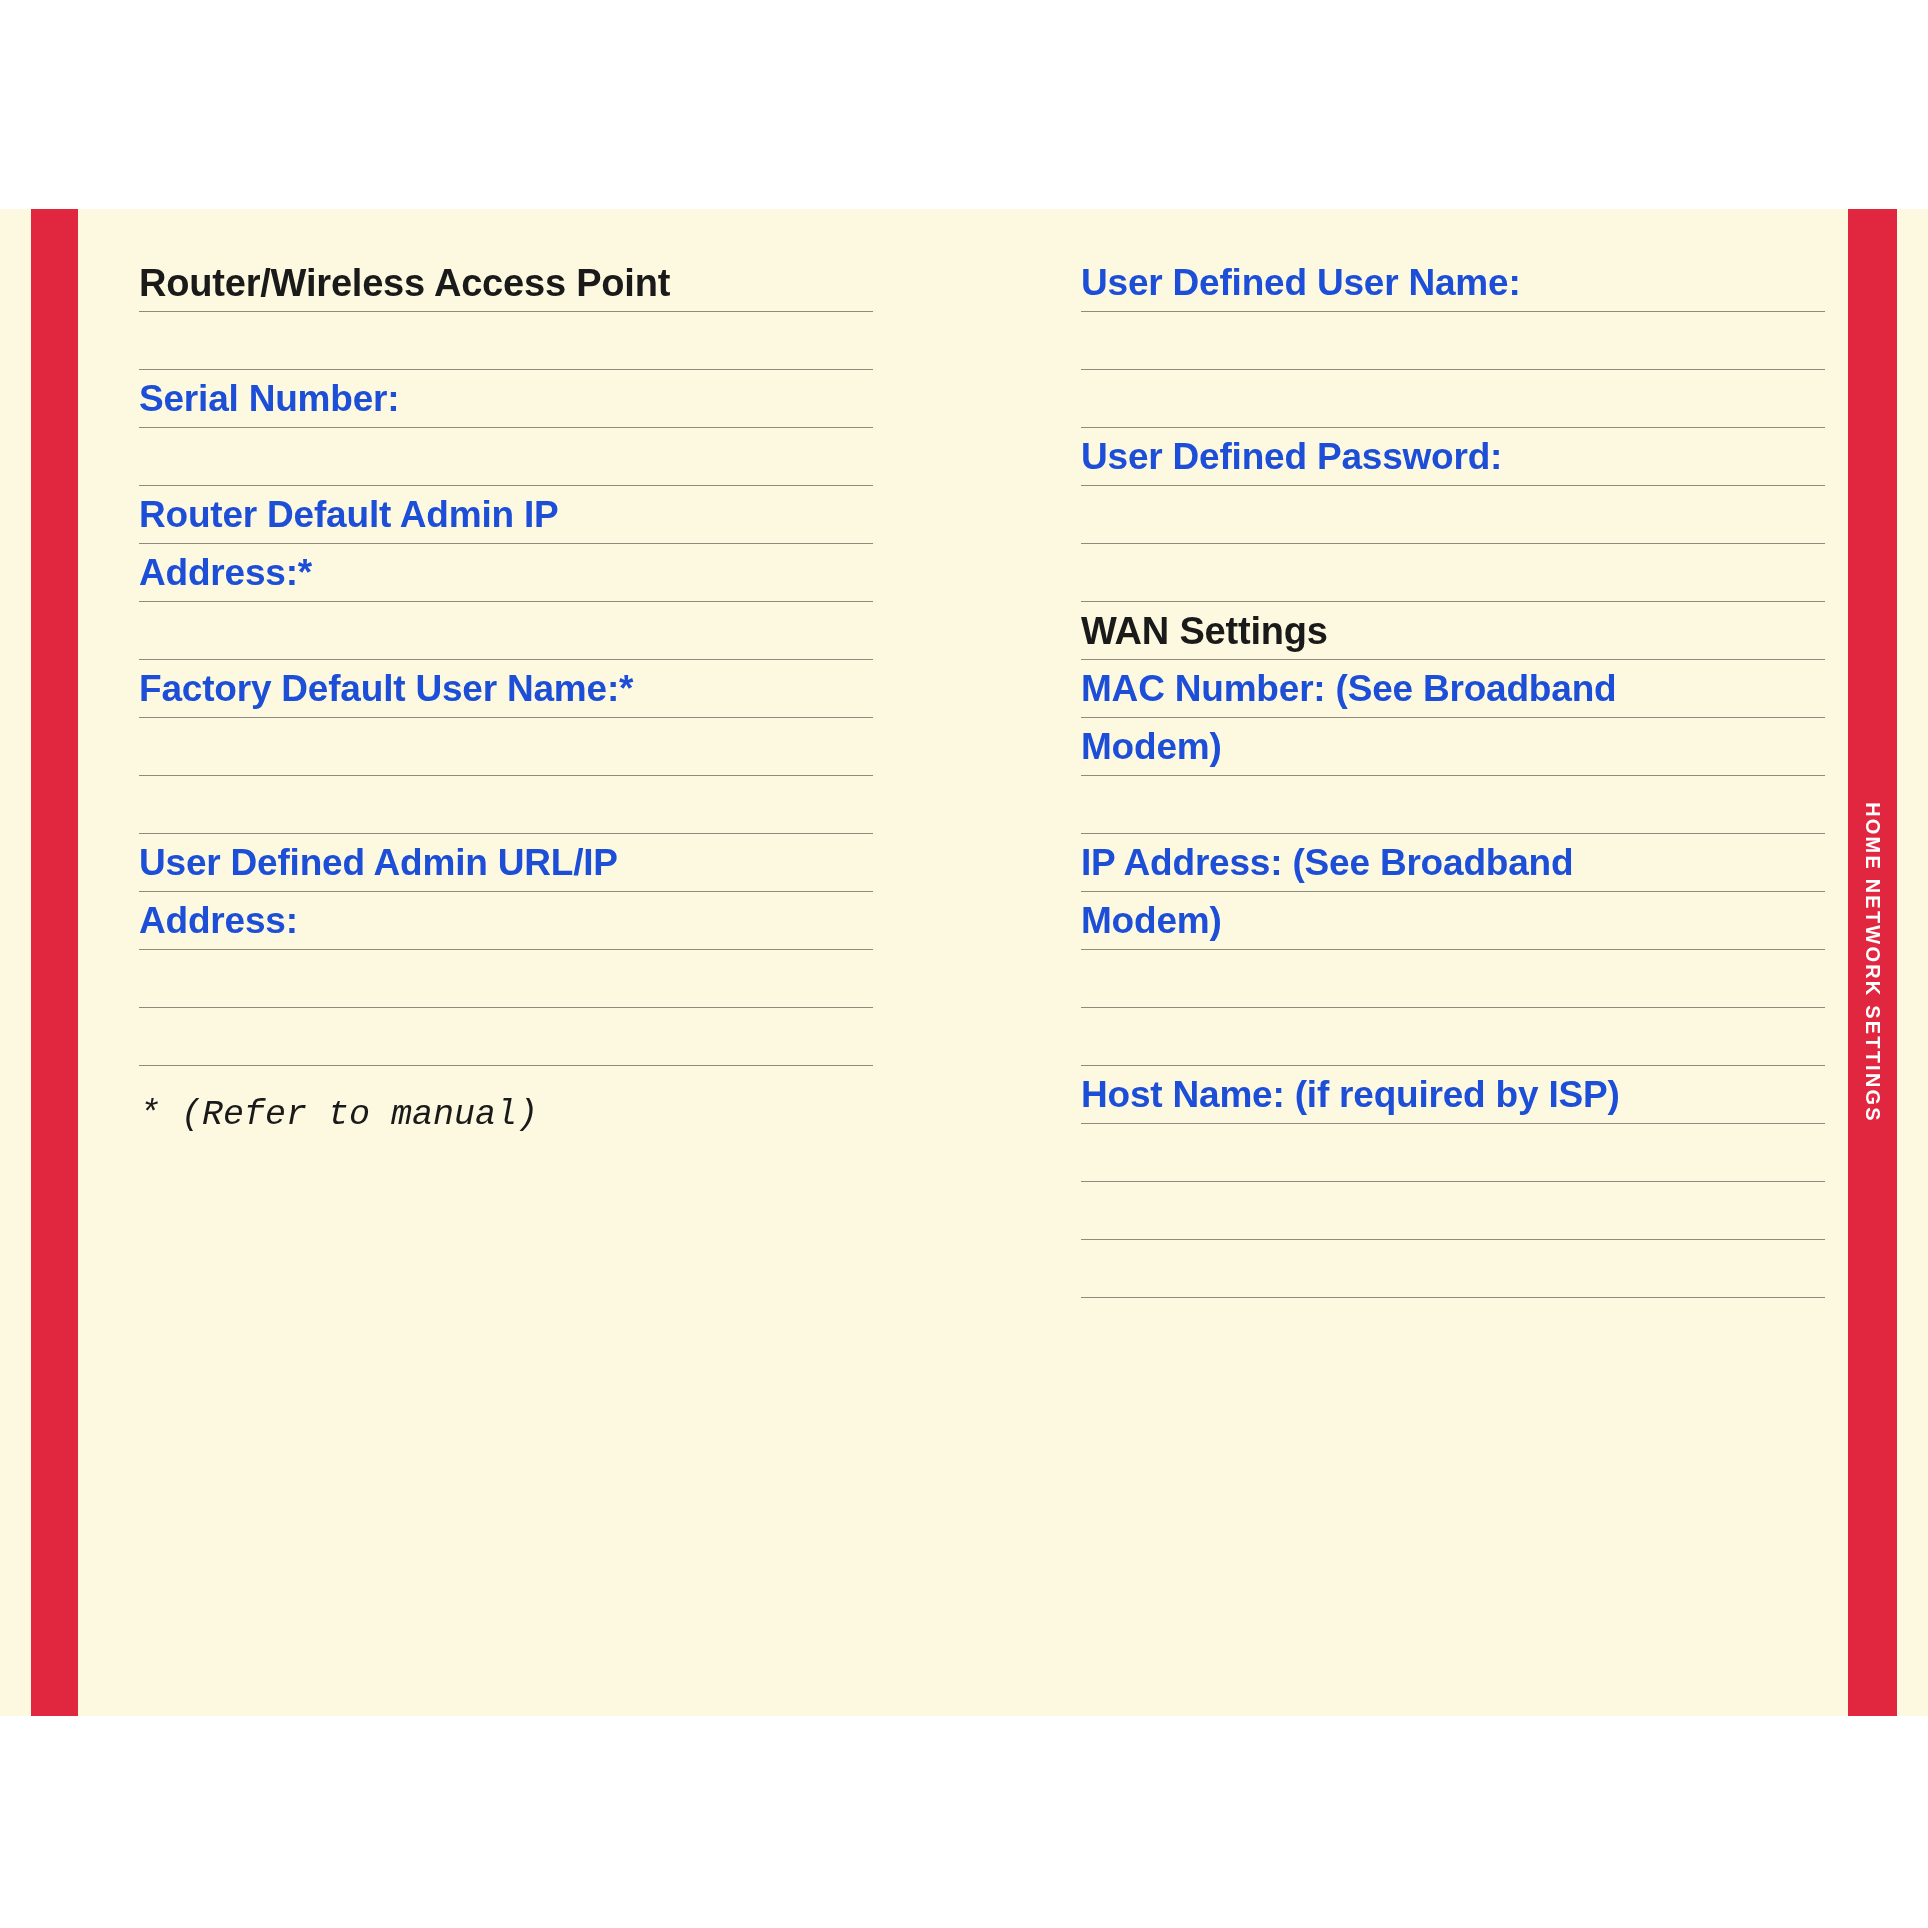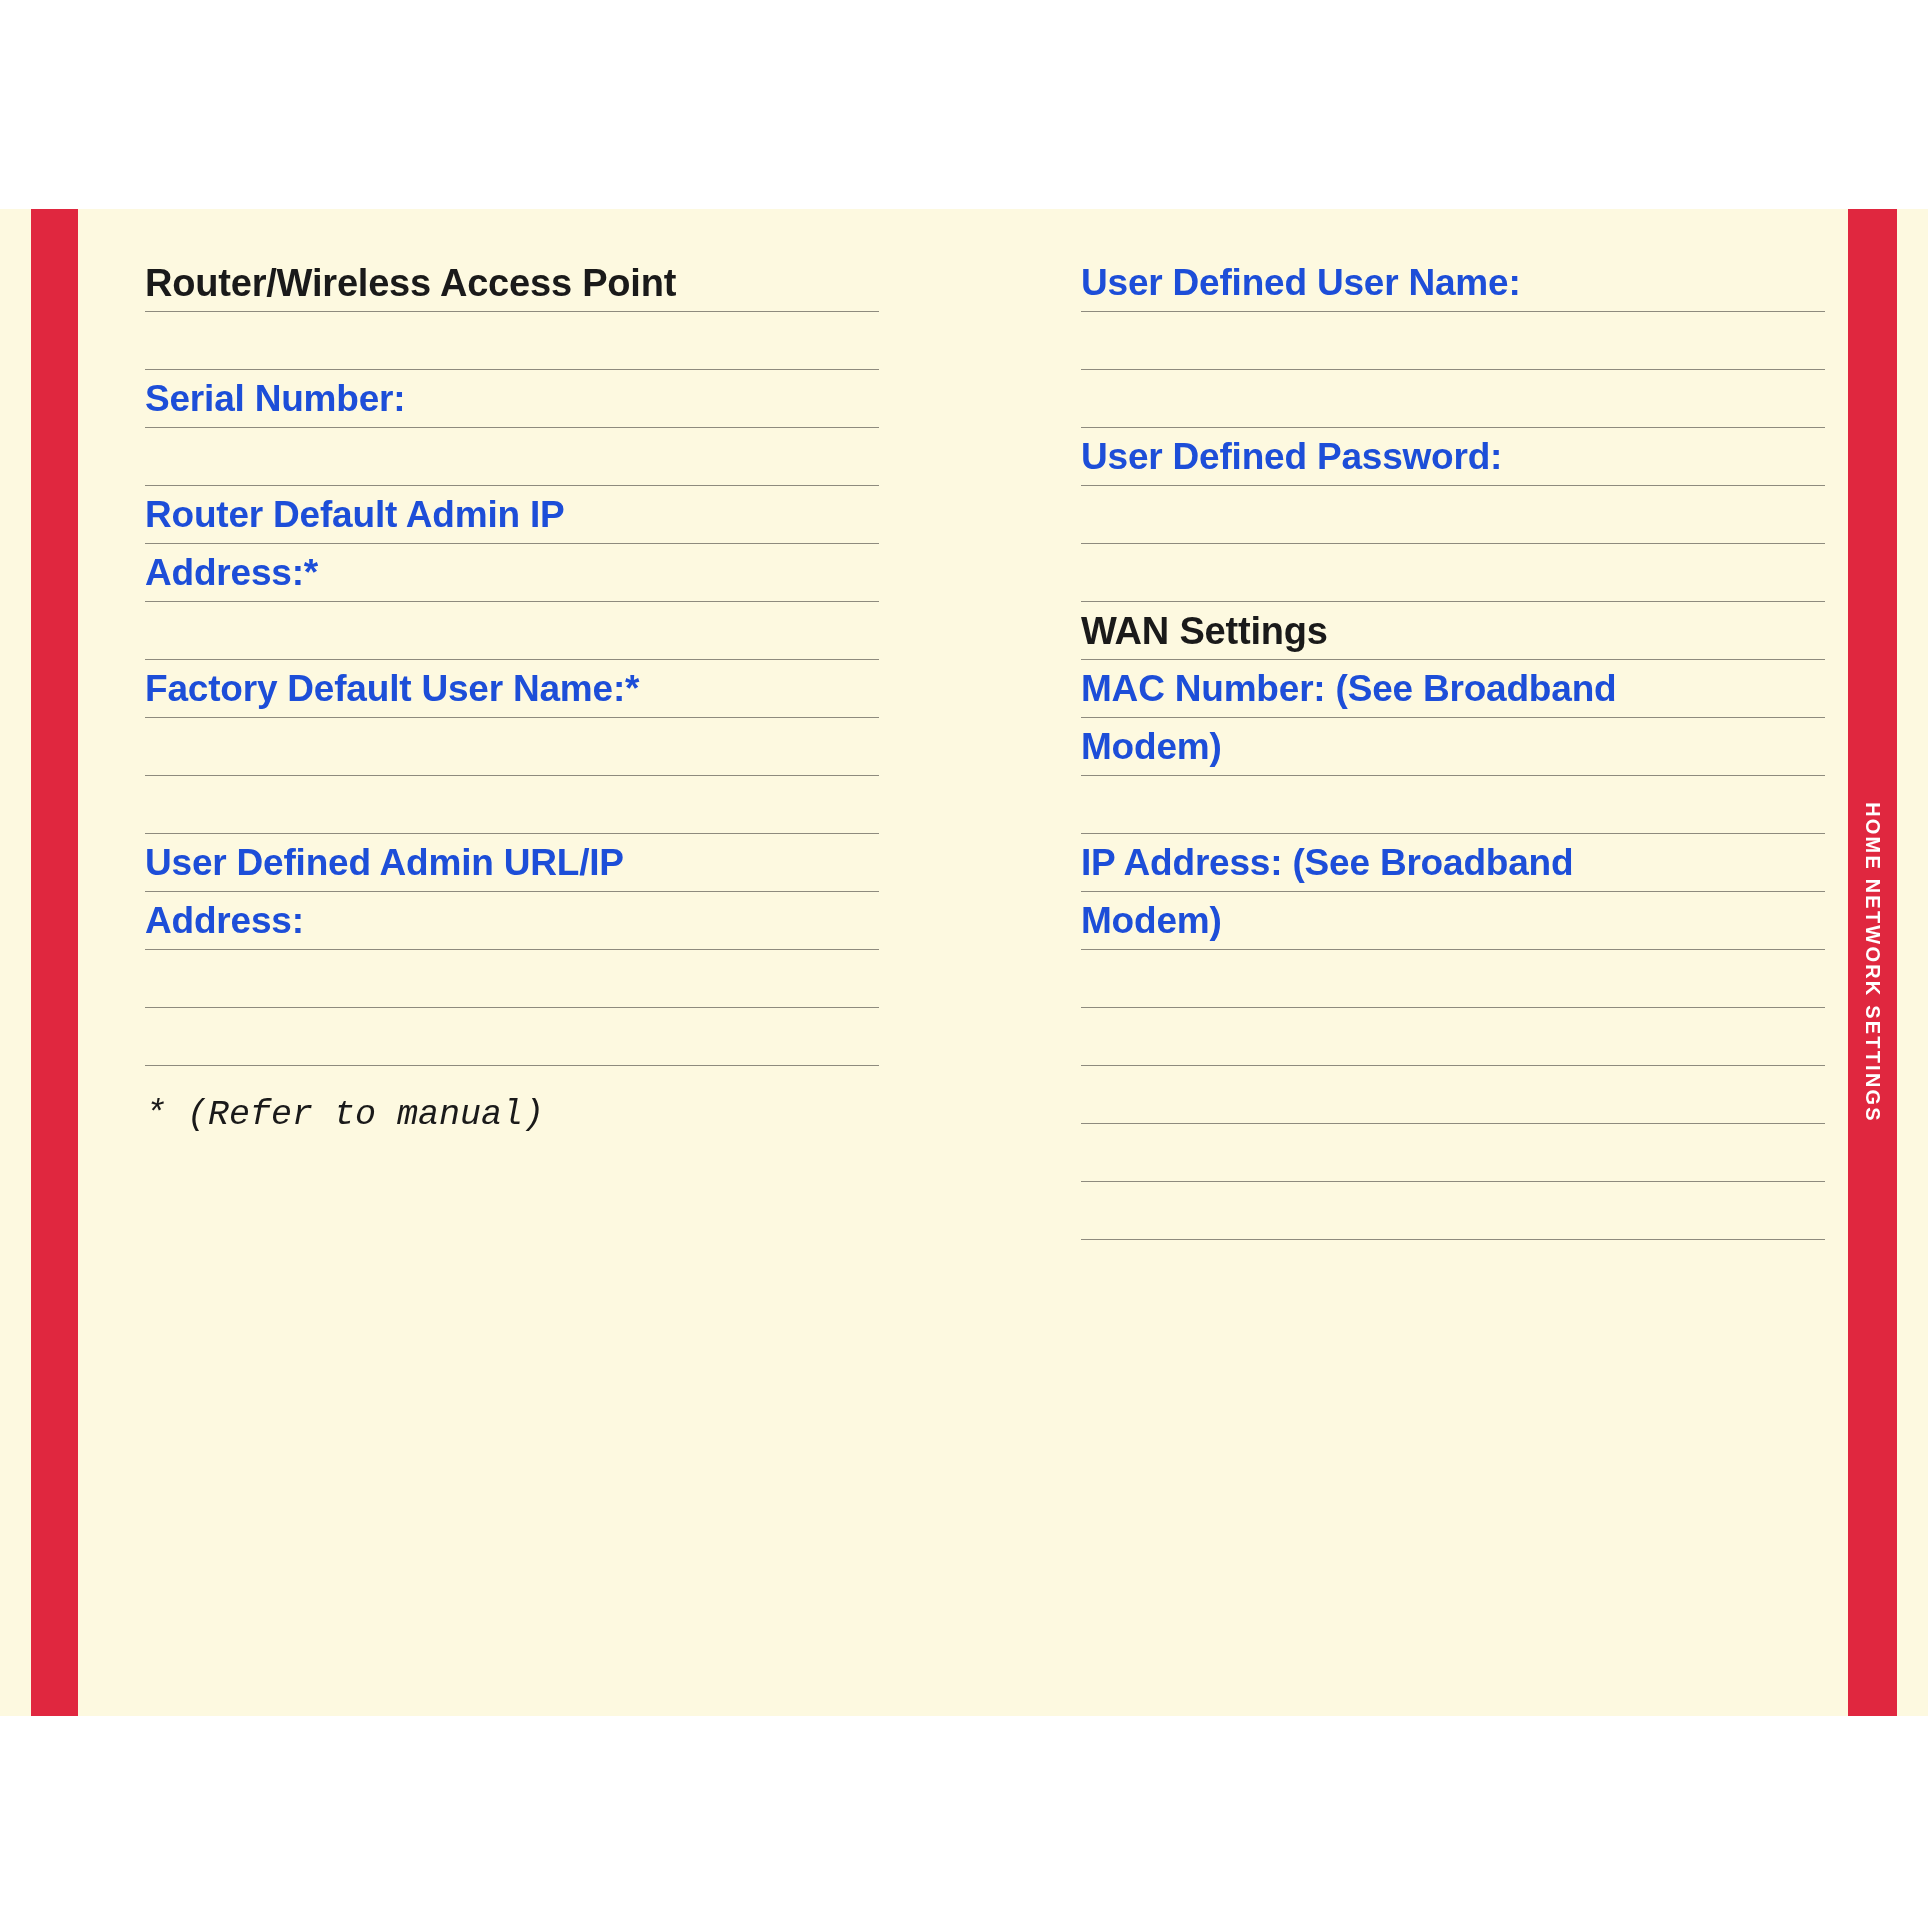--- a/index.html
+++ b/index.html
@@ -64,21 +64,20 @@
   }
 
   
   .col {
     position: absolute;
     top: 254px;
   }
   .col-left {
     left: 139px;
     width: 734px;
-    margin-left: 6px;
   }
   .col-right {
     left: 1081px;
     width: 744px;
   }
 
   .section-heading {
     font-size: 38px;
     font-weight: bold;
     color: #1a1a1a;
@@ -194,17 +193,20 @@
 
   <div class="ruled">
     <span class="field-label">IP Address: (See Broadband</span>
   </div>
   <div class="ruled">
     <span class="field-label">Modem)</span>
   </div>
   <div class="ruled blank"></div>
   <div class="ruled blank"></div>
 
+  <div class="ruled">
+    <span class="field-label">Host Name: (if required by ISP)</span>
+  </div>
   <div class="ruled blank"></div>
   <div class="ruled blank"></div>
   <div class="ruled blank"></div>
 </div>
 
 
 </body></html>

